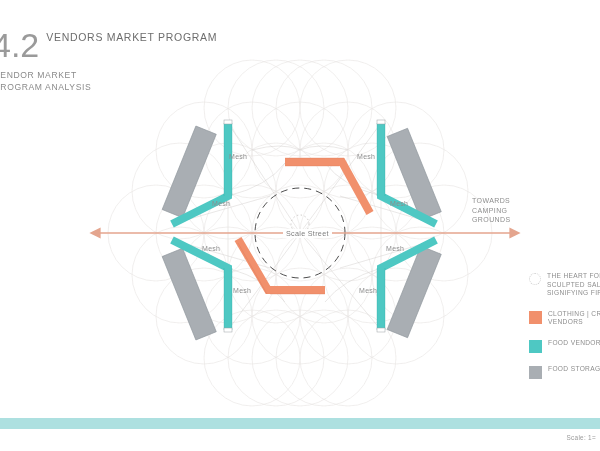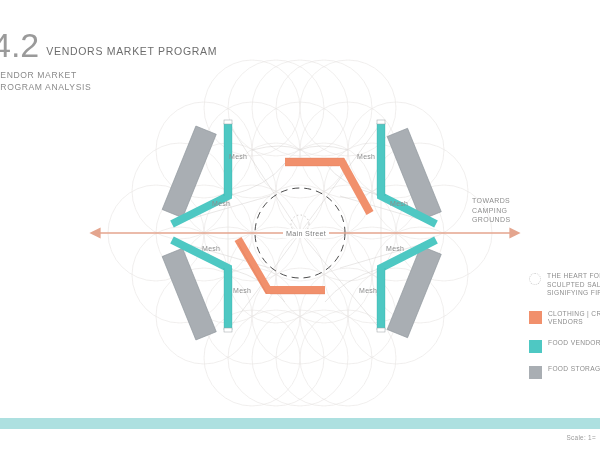--- a/index.html
+++ b/index.html
@@ -6,21 +6,21 @@
   body{
     width:600px;height:451px;background:#ffffff;
     font-family:"Liberation Sans", sans-serif;
     overflow:hidden;position:relative;
   }
   #page{position:absolute;left:0;top:0;width:600px;height:451px;overflow:hidden;background:#fff;text-decoration:underline;}
 
   
   .title-row{position:absolute;left:-8px;top:28px;display:flex;align-items:flex-end;}
   .title-num{font-size:34px;color:#9a9a9a;font-weight:400;letter-spacing:0px;line-height:34px;}
-  .title-txt{font-size:10.5px;color:#6d6d6d;letter-spacing:0.7px;margin-left:7px;margin-bottom:5px;white-space:nowrap;}
+  .title-txt{font-size:10.5px;color:#6d6d6d;letter-spacing:0.7px;margin-left:7px;margin-bottom:19px;white-space:nowrap;}
   .subtitle{position:absolute;left:-6px;top:70px;font-size:8.6px;color:#8a8a8a;
             letter-spacing:0.6px;line-height:11.5px;white-space:nowrap;}
 
   
   #canvas{position:absolute;left:0;top:0;width:600px;height:451px;}
 
   
   .mesh-label{position:absolute;font-size:7px;color:#8d8d8d;letter-spacing:0.3px;white-space:nowrap;}
   .mainstreet-label{position:absolute;font-size:7.2px;color:#7d7d7d;letter-spacing:0.3px;
                     background:#fff;padding:0 3px;white-space:nowrap;}
@@ -181,21 +181,21 @@
     <span class="mesh-label" style="left:229px;top:153px">Mesh</span>
     <span class="mesh-label" style="left:212px;top:200px">Mesh</span>
     <span class="mesh-label" style="left:357px;top:153px">Mesh</span>
     <span class="mesh-label" style="left:390px;top:200px">Mesh</span>
     <span class="mesh-label" style="left:202px;top:245px">Mesh</span>
     <span class="mesh-label" style="left:233px;top:287px">Mesh</span>
     <span class="mesh-label" style="left:386px;top:245px">Mesh</span>
     <span class="mesh-label" style="left:359px;top:287px">Mesh</span>
   </div>
 
-  <span class="mainstreet-label" style="left:283px;top:229px">Main Street</span>
+  <span class="mainstreet-label" style="left:283px;top:229px">Scale Street</span>
 
   <div class="towards-label" style="left:472px;top:196px">
     <div>TOWARDS</div>
     <div>CAMPING</div>
     <div>GROUNDS</div>
   </div>
 
   <div id="legend">
 
     <div class="leg-item">

